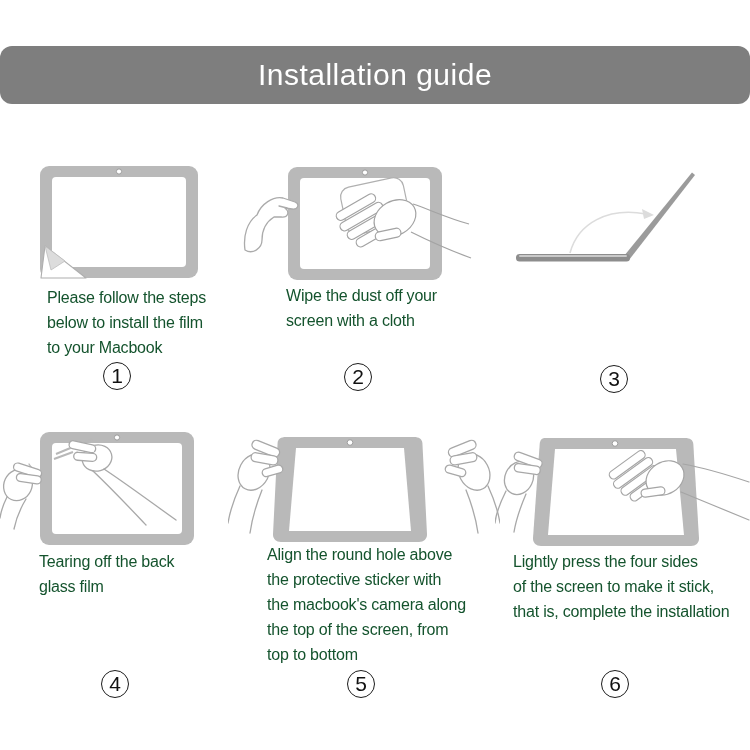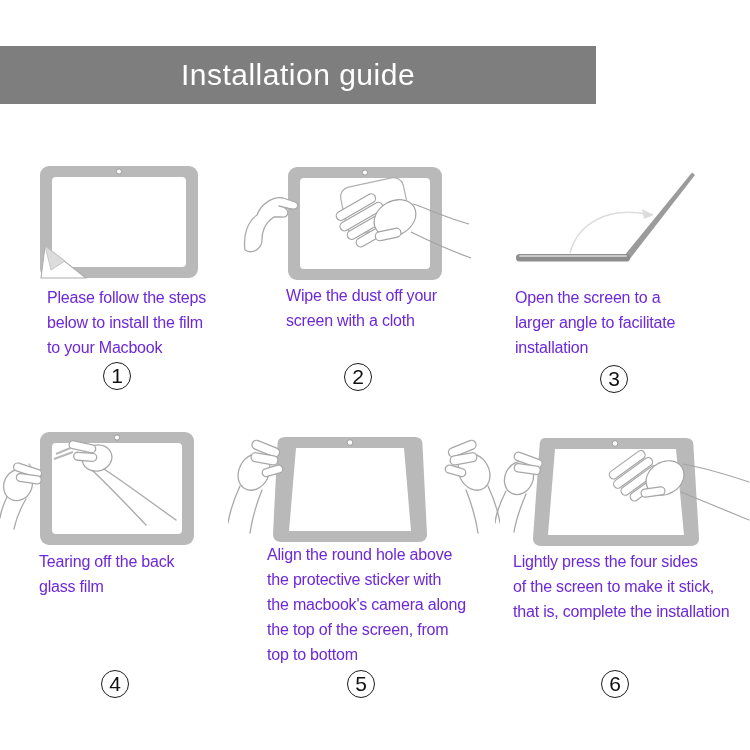--- a/index.html
+++ b/index.html
@@ -1,29 +1,29 @@
 <!DOCTYPE html>
 <html><head>
 <meta charset="utf-8">
 <style>
   html,body{margin:0;padding:0;background:#fff;}
   #page{
     position:relative;width:750px;height:750px;background:#ffffff;overflow:hidden;
     font-family:"Liberation Sans","DejaVu Sans",sans-serif;
   }
   .banner{
-    position:absolute;left:0;top:46px;width:596px;height:58px;
-    background:#7e7e7e;display:flex;align-items:center;justify-content:center;
+    position:absolute;left:0;top:46px;width:750px;height:58px;
+    background:#7e7e7e;display:flex;align-items:center;justify-content:center;border-radius:12px;
   }
   .banner .title{
     color:#ffffff;font-size:30px;letter-spacing:0.5px;font-weight:400;
   }
   .illus{position:absolute;}
   .caption{
-    position:absolute;font-size:16px;line-height:25px;color:#6d28d9;
+    position:absolute;font-size:16px;line-height:25px;color:#14532d;
     letter-spacing:-0.2px;white-space:pre-line;
   }
   .num{
     position:absolute;width:28px;height:28px;border:1.5px solid #1c1c1c;border-radius:50%;
     display:flex;align-items:center;justify-content:center;
     font-size:21px;color:#111;background:#fff;box-sizing:border-box;
   }
   svg{display:block;}
 </style>
 </head>
@@ -75,23 +75,20 @@
 screen with a cloth</div>
   <div class="num" style="left:344px;top:363px">2</div>
 
   <svg class="illus" style="left:508px;top:165px" width="200" height="105" viewBox="0 0 200 105">
     <path d="M62,88 C70,58 100,42 138,49" fill="none" stroke="#dcdcdc" stroke-width="1.6"></path>
     <polygon points="146,50 134,44 136,54" fill="#dcdcdc"></polygon>
     <polygon points="121,95 187,10 184,7.5 116,91" fill="#9b9b9b"></polygon>
     <rect x="8" y="89" width="114" height="7.5" rx="3.5" fill="#8d8d8d"></rect>
     <rect x="11" y="90" width="108" height="2" rx="1" fill="#c9c9c9"></rect>
   </svg>
-  <div class="caption" style="left:515px;top:285px;width:220px">Open the screen to a
-larger angle to facilitate
-installation</div>
   <div class="num" style="left:600px;top:365px">3</div>
 
   <svg class="illus" style="left:0px;top:427px" width="222" height="122" viewBox="0 0 222 122">
     <rect x="40" y="5" width="154" height="113" rx="9" fill="#b9b9b9"></rect>
     <rect x="52" y="16" width="130" height="91" rx="4" fill="#ffffff"></rect>
     <circle cx="117" cy="10.5" r="2.6" fill="#ffffff" stroke="#9e9e9e" stroke-width="1"></circle>
     <path d="M56,27 L92,12 M54,32 L73,25" stroke="#b8b8b8" stroke-width="2" fill="none"></path>
     <g fill="#ffffff" stroke="#a8a8a8" stroke-width="1.3" stroke-linejoin="round" stroke-linecap="round">
       <ellipse cx="97" cy="31" rx="15" ry="13" transform="rotate(-15 97 31)"></ellipse>
       <rect x="70" y="13" width="27" height="8" rx="4" transform="rotate(12 70 13)"></rect>

